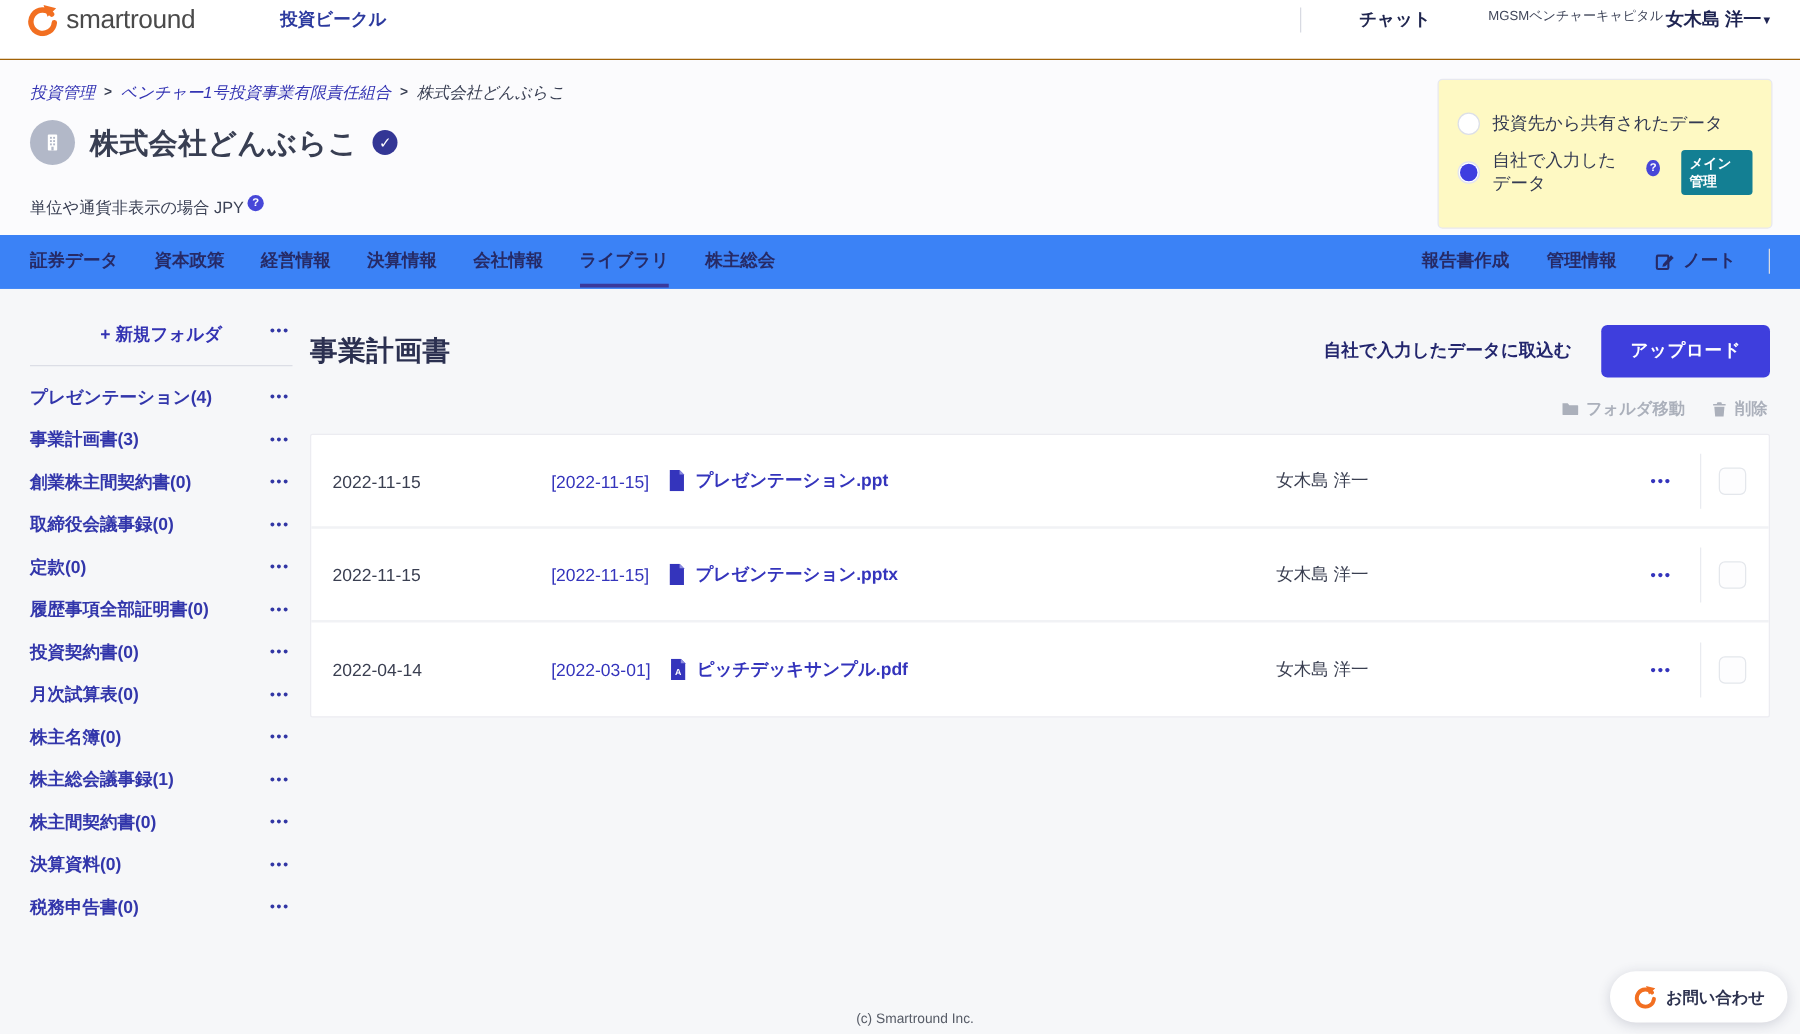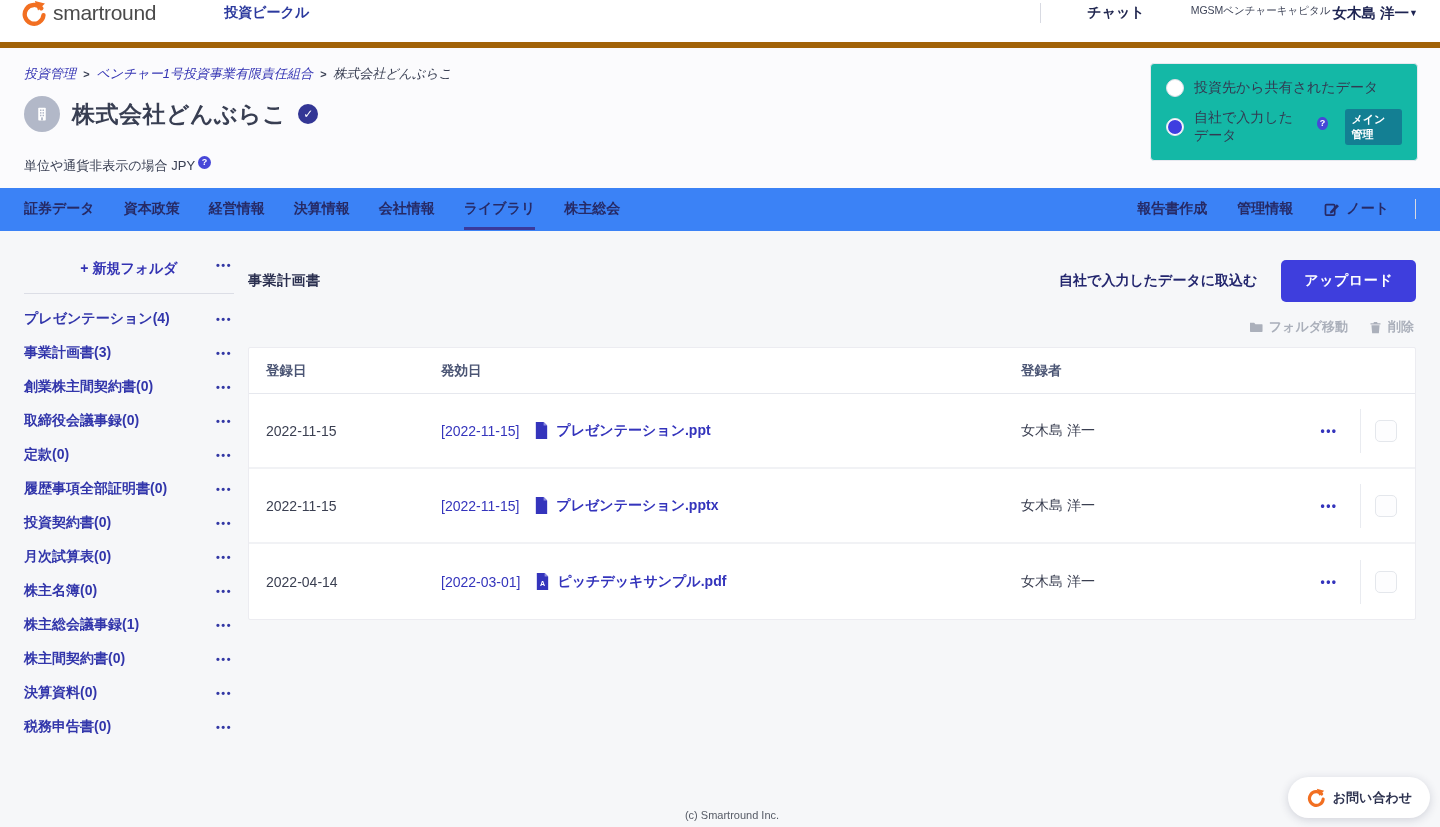--- a/index.html
+++ b/index.html
@@ -3,21 +3,21 @@
 <meta charset="utf-8">
 <style>
   * { margin:0; padding:0; box-sizing:border-box; }
   html,body { width:1440px; height:827px; overflow:hidden; }
   body {
     font-family:"Liberation Sans","DejaVu Sans",sans-serif;
     background:#f6f7f9; color:#3a3f51; position:relative;
   }
   
   .topnav {
-    height:48px; background:#fff; border-bottom:6px solid #a16207;
+    height:48px; background:#fff; border-bottom:1px solid #a16207;
     display:flex; align-items:center; padding:0 22px 16px 20px;
   }
   .logo { display:flex; align-items:center; gap:7px; cursor:pointer; }
   .logo-text { font-size:21px; color:#4a4a4a; font-weight:500; letter-spacing:-0.3px; }
   .vehicle-link { margin-left:68px; font-size:14px; font-weight:600; color:#2c3a9e; cursor:pointer; }
   .topnav .spacer { flex:1; }
   .vdiv { width:1px; height:20px; background:#d8dae2; }
   .top-links { display:flex; align-items:center; gap:46px; margin-left:46px;flex-direction:column; }
   .top-link { font-size:14px; font-weight:600; color:#20264f; cursor:pointer; }
   .user-menu { margin-left:46px; display:flex; gap:2px; cursor:pointer; min-width:140px; }
@@ -31,22 +31,22 @@
   .crumb-link { color:#3333b3; cursor:pointer; }
   .crumb-sep { color:#3a4054; font-weight:700; font-size:11px; }
   .crumb-current { color:#3a4054; }
   .title-row { display:flex; align-items:center; gap:12px; margin-top:13px; }
   .avatar { width:36px; height:36px; border-radius:50%; background:#b2b8c8; display:flex; align-items:center; justify-content:center; }
   .company-title { font-size:23px; font-weight:800; color:#383e52; letter-spacing:0.5px; }
   .verified { width:20px; height:20px; border-radius:50%; background:#333695; color:#fff; font-size:12px; font-weight:700; display:flex; align-items:center; justify-content:center; }
   .subtitle { margin-top:25px; font-size:13px; color:#3a4054; display:flex; align-items:center; }
   .help { display:inline-flex; width:13px; height:13px; border-radius:50%; background:#4747d8; color:#fff; font-size:9px; font-weight:700; align-items:center; justify-content:center; margin-left:3px; position:relative; top:-4px; cursor:pointer; }
   .data-card {
-    position:absolute; top:15px; right:22px; width:268px; background:#14b8a6;
-    border:1px solid #e7e8ef; border-radius:4px; padding:15px 15px; display:flex; flex-direction:column; gap:12px;
+    position:absolute; top:15px; right:22px; width:268px; background:#fef9c3;
+    border:1px solid #e7e8ef; border-radius:4px; padding:26px 15px; display:flex; flex-direction:column; gap:12px;
   }
   .radio-row { display:flex; align-items:center; gap:10px; font-size:14px; color:#333a52; }
   .radio { width:18px; height:18px; border-radius:50%; border:1.5px solid #dcdfe7; background:#fff; flex:none; cursor:pointer; position:relative; }
   .radio.selected { border-color:#e2e4ef; }
   .radio.selected::after { content:""; position:absolute; inset:1px; border-radius:50%; background:#3e3ee0; }
   .badge-teal { background:#137f93; color:#fff; font-size:11px; font-weight:700; padding:3px 7px; border-radius:3px; margin-left:7px; }
   
   .tabbar { background:#3b82f6; border-bottom:1px solid #3b82f6; display:flex; align-items:stretch; padding:0 24px; height:43px; }
   .tab { display:flex; align-items:center; font-size:14px; font-weight:700; color:#262a66; margin-right:29px; cursor:pointer; border-bottom:3px solid transparent; padding-top:2px; }
   .tab.active { border-bottom-color:#3a3a9c; }
@@ -60,21 +60,21 @@
   .new-folder-btn { font-size:14px; font-weight:700; color:#3333b3; cursor:pointer; }
   .kebab { color:#3136a4; font-size:11px; font-weight:900; letter-spacing:1.5px; cursor:pointer; }
   .new-folder .kebab, .side-item .kebab { position:absolute; right:2px; top:50%; transform:translateY(-50%); }
   .new-folder .kebab { top:12px; }
   .side-list { margin-top:8px; }
   .side-item { position:relative; padding:8px 24px 8px 0; font-size:14px; font-weight:600; color:#3236ab; cursor:pointer; }
   .side-item.active { font-weight:800; }
   
   .main { flex:1; position:relative; }
   .main-head { display:flex; align-items:center; margin-top:7px; }
-  .page-title { font-size:14px; font-weight:800; color:#2b3050; letter-spacing:0.5px; }
+  .page-title { font-size:22px; font-weight:800; color:#2b3050; letter-spacing:0.5px; }
   .main-head .spacer { flex:1; }
   .import-link { font-size:14px; font-weight:700; color:#23266e; cursor:pointer; }
   .upload-btn { margin-left:24px; background:#3e3edd; color:#fff; border:none; border-radius:5px; font-size:14px; font-weight:700; padding:12px 23px; cursor:pointer; font-family:inherit; letter-spacing:0.5px; }
   .bulk-actions { display:flex; justify-content:flex-end; align-items:flex-end; gap:20px; margin:16px 2px 11px; color:#abb0bb; font-size:13px; font-weight:700; }
   .bulk-btn { display:flex; align-items:center; gap:5px; cursor:pointer; }
   
   .table-card { background:#fff; border:1px solid #ececf1; border-radius:2px; }
   .trow { display:flex; align-items:center; padding:0 18px 0 17px; }
   .thead { height:46px; border-bottom:1px solid #e6e8ee; font-size:13.5px; font-weight:700; color:#4b5574; }
   .tbody-row { height:75px; border-bottom:2px solid #f1f2f5; font-size:14px; }
@@ -240,25 +240,20 @@
         <span>
           <svg width="15" height="15" viewBox="0 0 24 24" fill="#abb0bb">
               <path d="M9.5 3h5l0.8 2H20v2H4V5h4.7ZM5.5 8.5h13L17.4 21H6.6Z"></path>
             </svg>
         </span>
         <span>削除</span>
       </span>
     </div>
 
     <div class="table-card">
-      <div class="trow thead">
-        <span class="c1">登録日</span>
-        <span class="c2">発効日</span>
-        <span class="c3">登録者</span>
-      </div>
 
       <div class="trow tbody-row">
         <span class="c1 cell-date">2022-11-15</span>
         <span class="c2">
           <span class="eff-link">[2022-11-15]</span>
           <span class="file-link">
             <span>
               <svg width="15" height="17" viewBox="0 0 20 24" fill="#3434bc">
                   <path d="M2 0h11l5 5v19H2Z"></path>
                   <path d="M13 0l5 5h-5Z" fill="#8c8ce0"></path>

